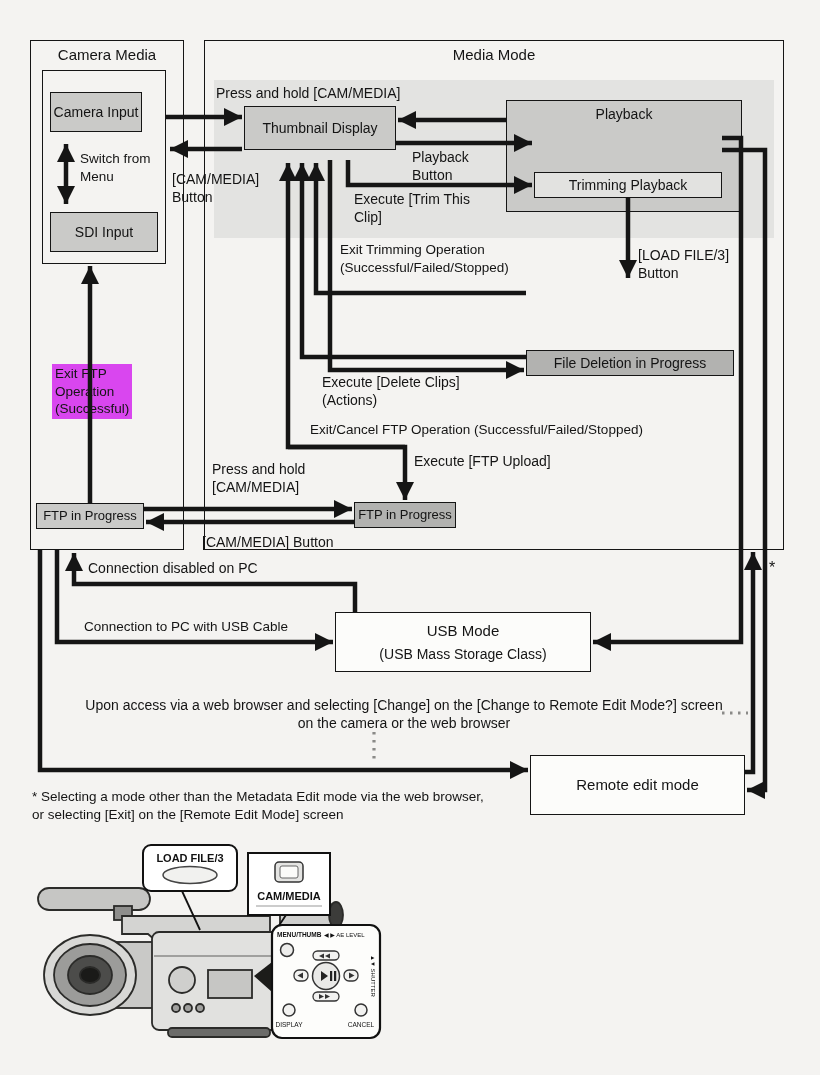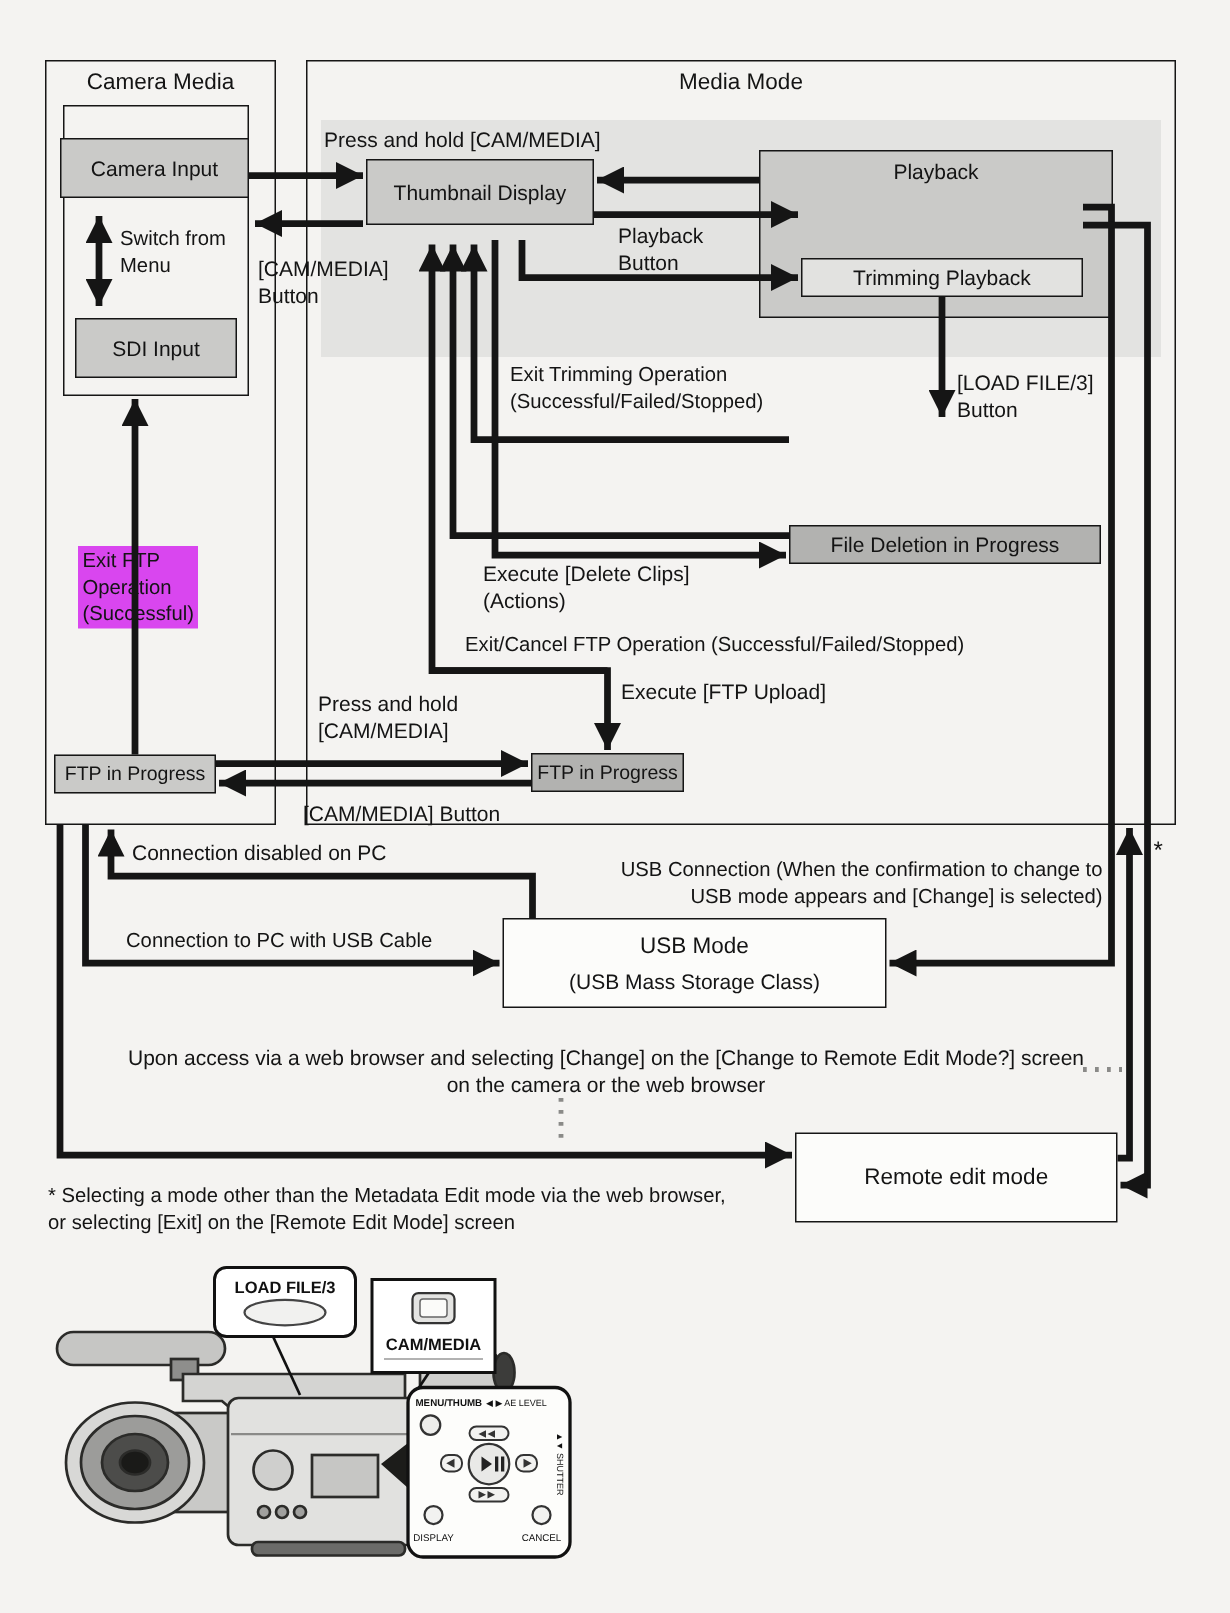--- a/index.html
+++ b/index.html
@@ -25,21 +25,21 @@
   #arrows{left:0;top:0}
 </style>
 </head>
 <body>
 
 <div class="stage">
 
   <div class="box" style="left:30px;top:40px;width:154px;height:510px"></div>
   <div class="title" style="left:30px;top:46px;width:154px">Camera Media</div>
   <div class="box" style="left:42px;top:70px;width:124px;height:194px"></div>
-  <div class="node gray" style="left:40px;top:92px;width:126px;height:40px">Camera Input</div>
+  <div class="node gray" style="left:50px;top:92px;width:92px;height:40px">Camera Input</div>
   <div class="lbl" style="left:80px;top:150px">Switch from
 Menu</div>
   <div class="node gray" style="left:50px;top:212px;width:108px;height:40px">SDI Input</div>
   <div class="lbl patch" style="left:52px;top:364px">Exit FTP
 Operation
 (Successful)</div>
   <div class="node gray fs13" style="left:36px;top:503px;width:108px;height:26px">FTP in Progress</div>
 
   <div class="box" style="left:204px;top:40px;width:580px;height:510px"></div>
   <div class="title" style="left:204px;top:46px;width:580px">Media Mode</div>
@@ -50,39 +50,39 @@
   <div class="node gray" style="left:244px;top:106px;width:152px;height:44px">Thumbnail Display</div>
 
   <div class="box gray" style="left:506px;top:100px;width:236px;height:112px;background:#cacac8"></div>
   <div class="lbl f14 center" style="left:506px;top:105px;width:236px">Playback</div>
   <div class="node lgray" style="left:534px;top:172px;width:188px;height:26px">Trimming Playback</div>
 
   <div class="lbl f14" style="left:412px;top:148px">Playback
 Button</div>
   <div class="lbl f14" style="left:172px;top:170px">[CAM/MEDIA]
 Button</div>
+  <div class="lbl f14" style="left:354px;top:190px">Execute [Trim This
+Clip]</div>
   <div class="lbl" style="left:340px;top:241px">Exit Trimming Operation
 (Successful/Failed/Stopped)</div>
   <div class="lbl f14" style="left:638px;top:246px">[LOAD FILE/3]
 Button</div>
 
   <div class="node dgray" style="left:526px;top:350px;width:208px;height:26px">File Deletion in Progress</div>
   <div class="lbl f14" style="left:322px;top:373px">Execute [Delete Clips]
 (Actions)</div>
 
   <div class="lbl" style="left:310px;top:421px">Exit/Cancel FTP Operation (Successful/Failed/Stopped)</div>
   <div class="lbl f14" style="left:414px;top:452px">Execute [FTP Upload]</div>
   <div class="lbl f14" style="left:212px;top:460px">Press and hold
 [CAM/MEDIA]</div>
   <div class="node dgray fs13" style="left:354px;top:502px;width:102px;height:26px">FTP in Progress</div>
   <div class="lbl f14" style="left:202px;top:533px">[CAM/MEDIA] Button</div>
 
   <div class="lbl f14" style="left:88px;top:559px">Connection disabled on PC</div>
-  <div class="lbl right" style="left:388px;top:571px;width:347px">USB Connection (When the confirmation to change to
-USB mode appears and [Change] is selected)</div>
 
   <div class="node white" style="left:335px;top:612px;width:256px;height:60px;flex-direction:column;gap:6px">
     <div style="font-size:15px">USB Mode</div>
     <div style="font-size:14px">(USB Mass Storage Class)</div>
   </div>
   <div class="lbl" style="left:84px;top:618px">Connection to PC with USB Cable</div>
 
   <div class="lbl f14 center" style="left:76px;top:696px;width:656px">Upon access via a web browser and selecting [Change] on the [Change to Remote Edit Mode?] screen on the camera or the web browser</div>
 
   <div class="node white" style="left:530px;top:755px;width:215px;height:60px;font-size:15px">Remote edit mode</div>

